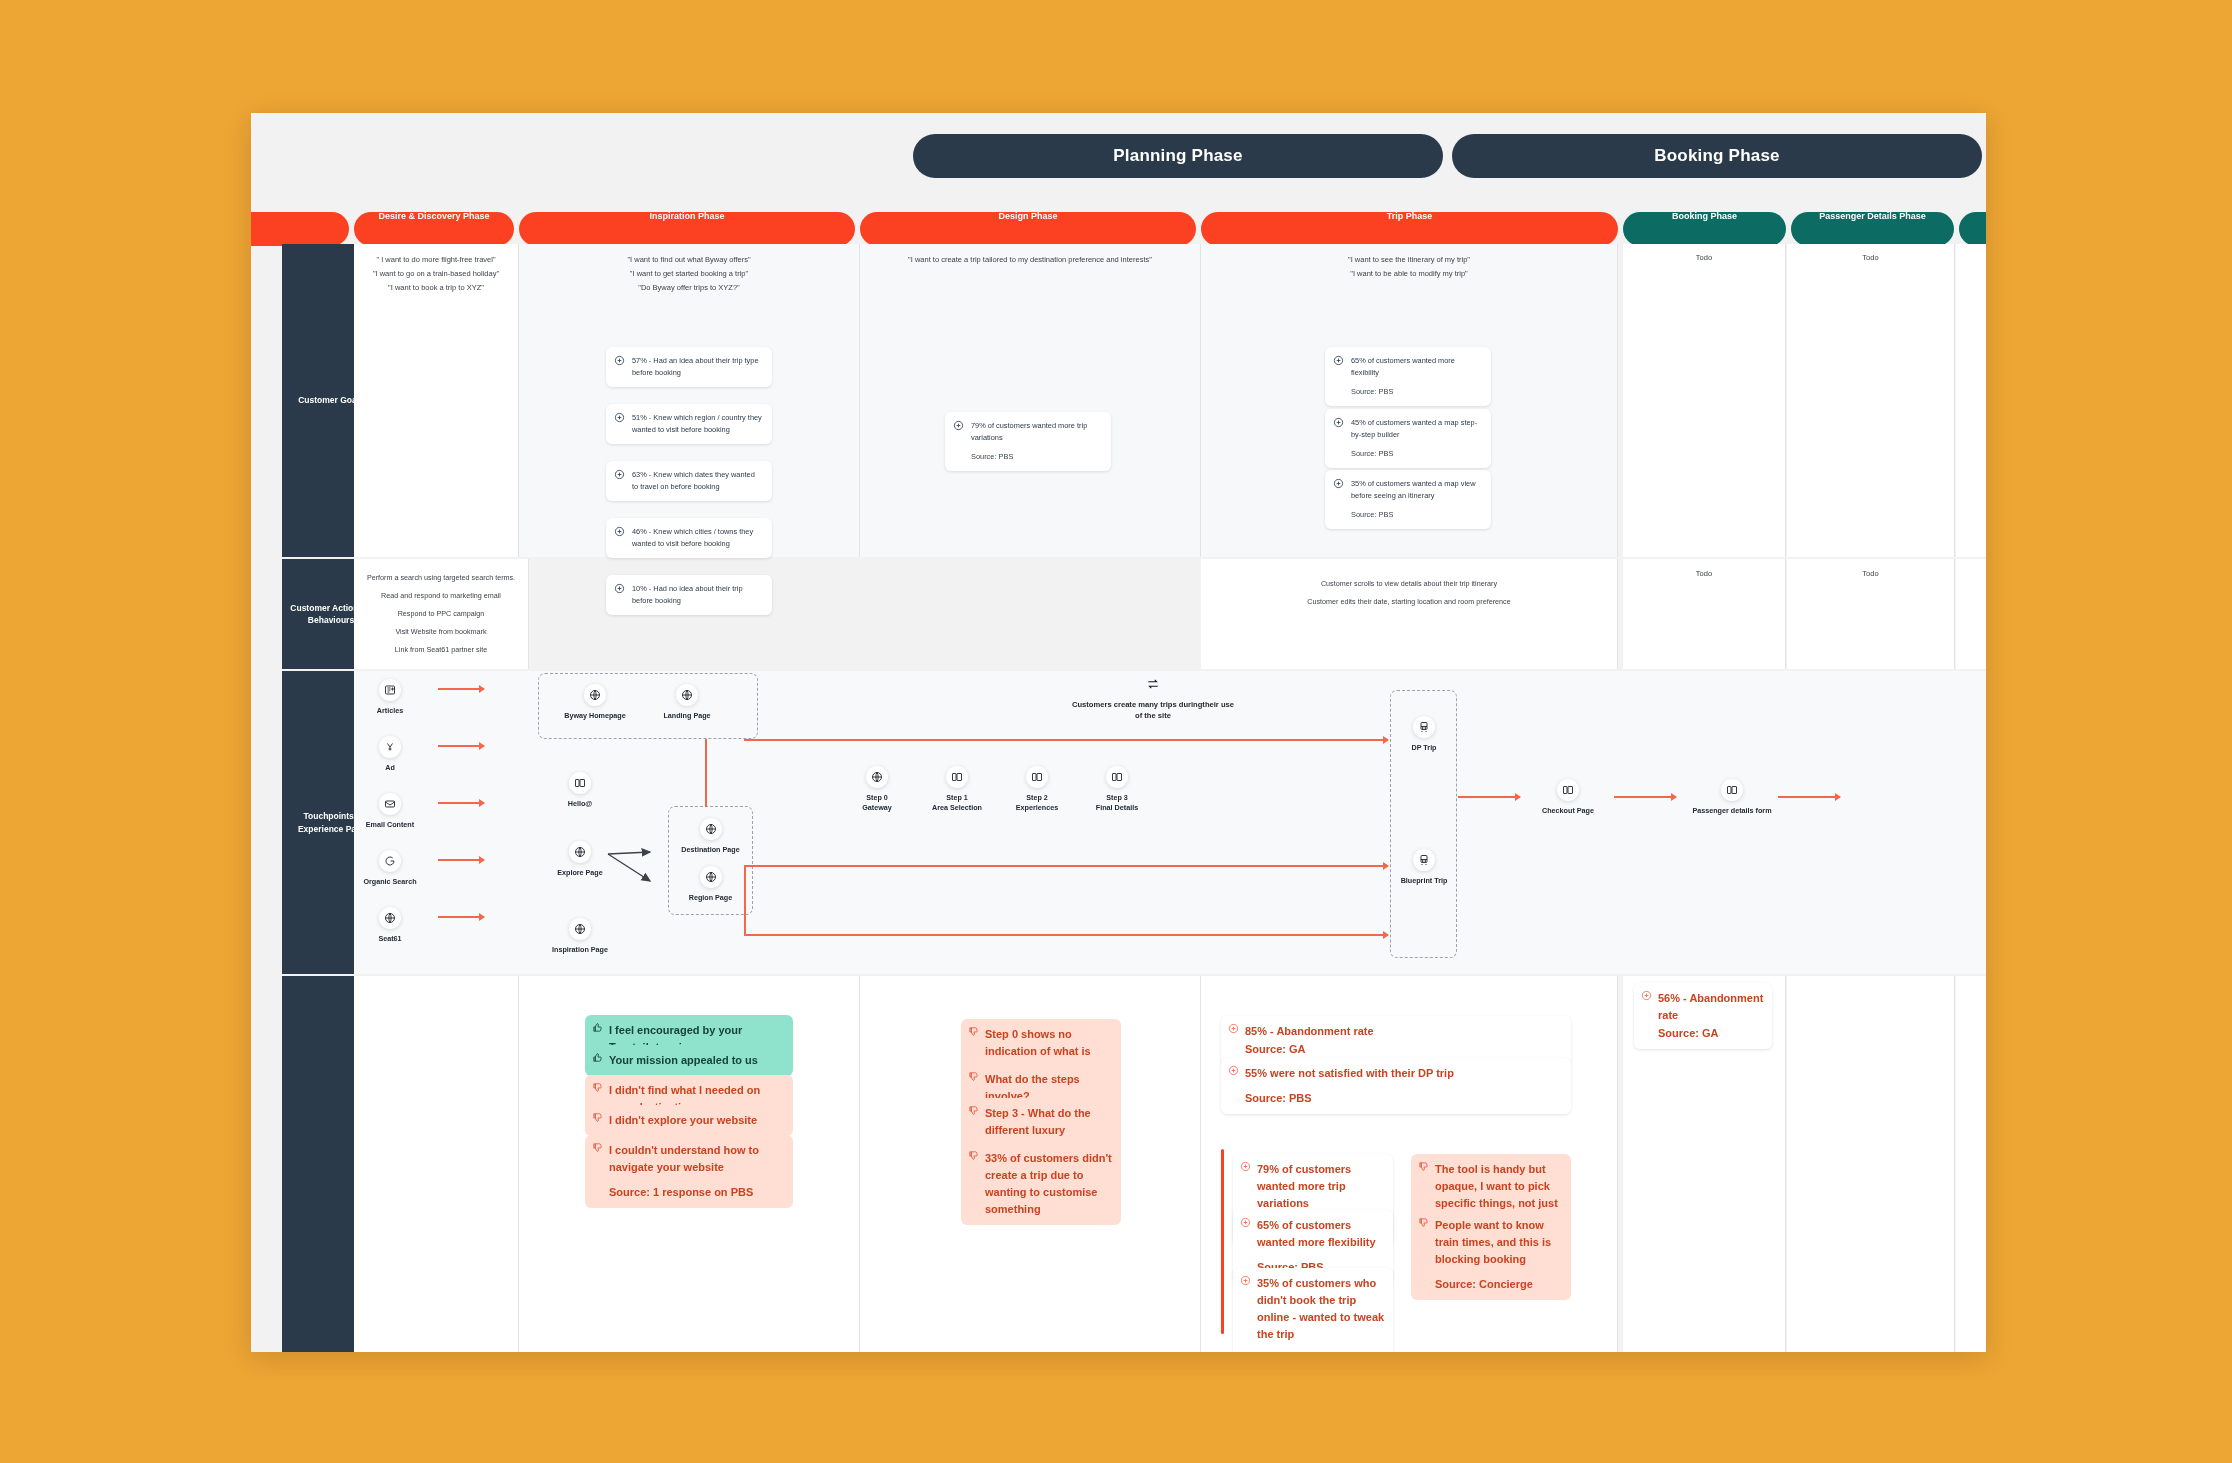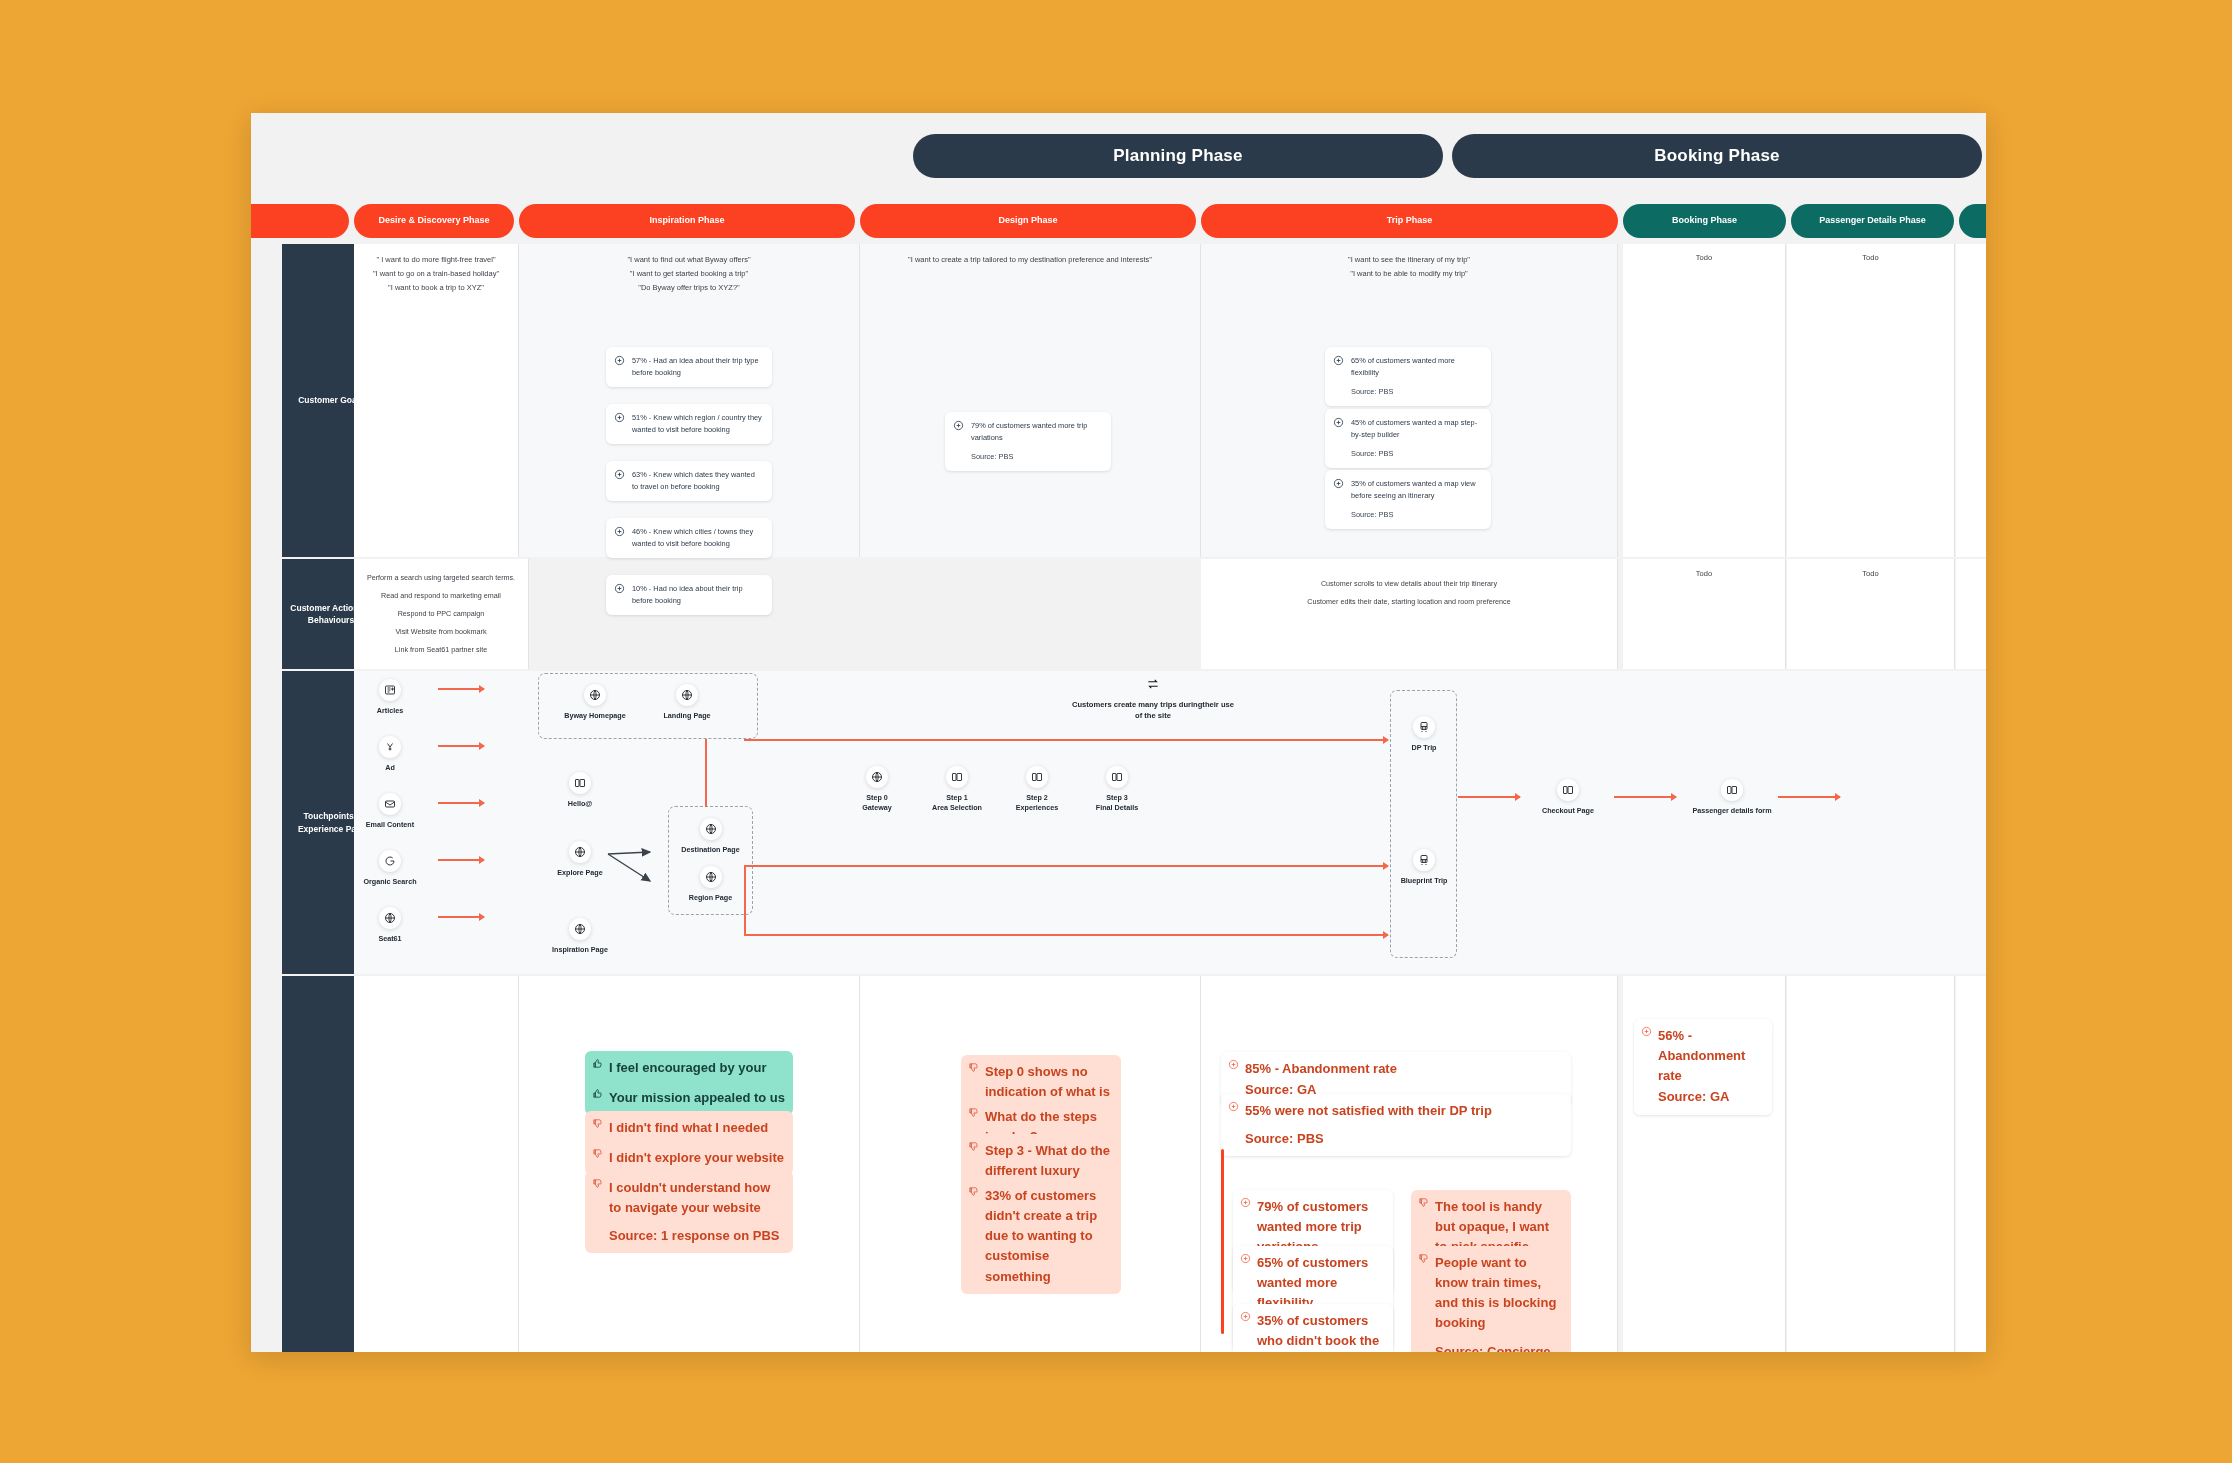--- a/index.html
+++ b/index.html
@@ -24,24 +24,24 @@
     position: absolute; top: 21px; height: 44px;
     background: #2b3a4a; border-radius: 22px;
     color: #ffffff; font-weight: bold; font-size: 17px;
     display: flex; align-items: center; justify-content: center;
     letter-spacing: .2px;
   }
 
   
   .subbar { position: absolute; left: 0; top: 91px; width: 100%; height: 34px; }
   .sub-pill {
-    position: absolute; top: 0; height: 34px;
+    position: absolute; top: 8px; height: 34px;
     border-radius: 17px;
     color: #ffffff; font-weight: bold; font-size: 9px;
-    display: flex; align-items: center; justify-content: center;
+    display: flex; justify-content: center;
     text-align: center; line-height: 1.1;
   }
   .sub-orange { background: #fb4122; }
   .sub-teal   { background: #0c6b62; }
   .sub-square-left { border-top-left-radius: 0; border-bottom-left-radius: 0; }
   .sub-square-right { border-top-right-radius: 0; border-bottom-right-radius: 0; }
 
   
   .grid { position: absolute; left: 0; top: 131px; width: 100%; bottom: 0; }
 
@@ -112,21 +112,21 @@
   .plain-line { position:absolute; background:#f4674a; }
 
   .loopnote { position: absolute; width: 170px; text-align: center; }
   .loopnote .lsvg { margin-bottom: 4px; }
   .loopnote .ltxt { font-size: 7.6px; font-weight: bold; color: #1d242c; line-height: 1.45; }
 
   
   .fb {
     position: absolute; border-radius: 6px;
     padding: 7px 8px 7px 24px;
-    font-size: 13px; line-height: 1.55; font-weight: bold; margin-top: 36px;
+    font-size: 11px; line-height: 1.55; font-weight: bold;
   }
   .fb .fbic { position:absolute; left: 7px; top: 7px; width:11px; height:11px; }
   .fb .fbic svg { width:11px; height:11px; display:block; }
   .fb .src { display:block; margin-top: 8px; }
   .fb.pos { background: #8fe3cd; color: #17423a; }
   .fb.neg { background: #ffdfd4; color: #c9431f; }
   .fb.white { background:#ffffff; color:#c9431f; box-shadow: 0 1px 3px rgba(20,30,50,0.12); }
 
   .groupbar { position:absolute; width: 3px; background:#fb4122; border-radius:2px; }
 

